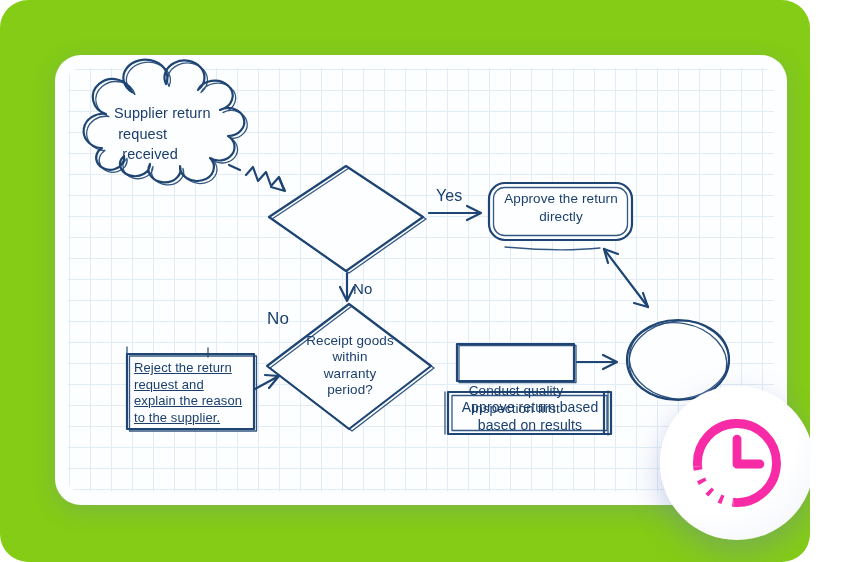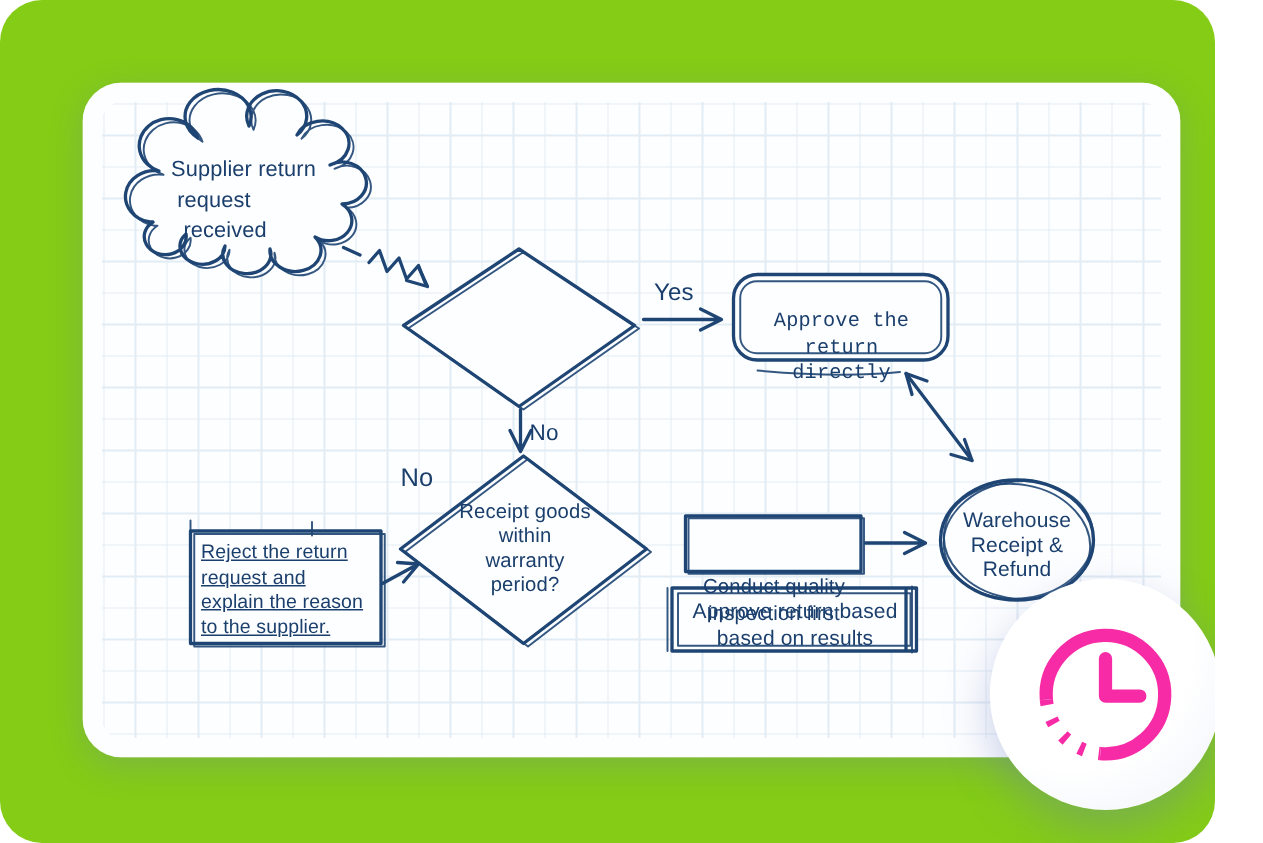--- a/index.html
+++ b/index.html
@@ -119,21 +119,21 @@
     </g>
   </svg>
 
   <div class="lbl pre left" style="left:114px;top:103px;width:140px;font-size:14.5px;line-height:1.42;">Supplier return
  request
   received</div>
 
 
   <div class="lbl edge-lbl" style="left:436px;top:186px;">Yes</div>
 
-  <div class="lbl" style="left:494px;top:206px;width:134px;font-family:Liberation Mono, monospace;">Approve the return
+  <div class="lbl" style="left:494px;top:190px;width:134px;">Approve the return
 directly</div>
 
   <div class="lbl edge-lbl" style="left:353px;top:279px;font-size:15px;">No</div>
 
   <div class="lbl edge-lbl" style="left:267px;top:308px;font-size:17px;">No</div>
 
   <div class="lbl" style="left:284px;top:333px;width:132px;line-height:1.22;">Receipt goods
 within
 warranty
 period?</div>
@@ -142,23 +142,20 @@
 request and
 explain the reason
 to the supplier.</div>
 
   <div class="lbl" style="left:459px;top:348px;width:114px;margin-top:34px;">Conduct quality
 inspection first</div>
 
   <div class="lbl" style="left:450px;top:398px;width:160px;font-size:14px;">Approve return based
 based on results</div>
 
-  <div class="lbl" style="left:628px;top:338px;width:100px;font-size:14px;line-height:1.18;">Warehouse
-Receipt &amp;
-Refund</div>
 
   <div class="badge">
     <svg viewBox="0 0 100 100">
       <path class="clock-stroke" stroke-width="8.5" d="M46.7,87.9 A38,38 0 1 0 12.1,53.3"></path>
       <path class="clock-stroke" stroke-width="8.5" stroke-dasharray="3.5 9.5" d="M12.1,53.3 A38,38 0 0 0 46.7,87.9"></path>
       <path class="clock-stroke" stroke-width="8.5" stroke-linecap="round" stroke-linejoin="round" d="M50,27 L50,51 L72,51"></path>
     </svg>
   </div>
 </div>
 

